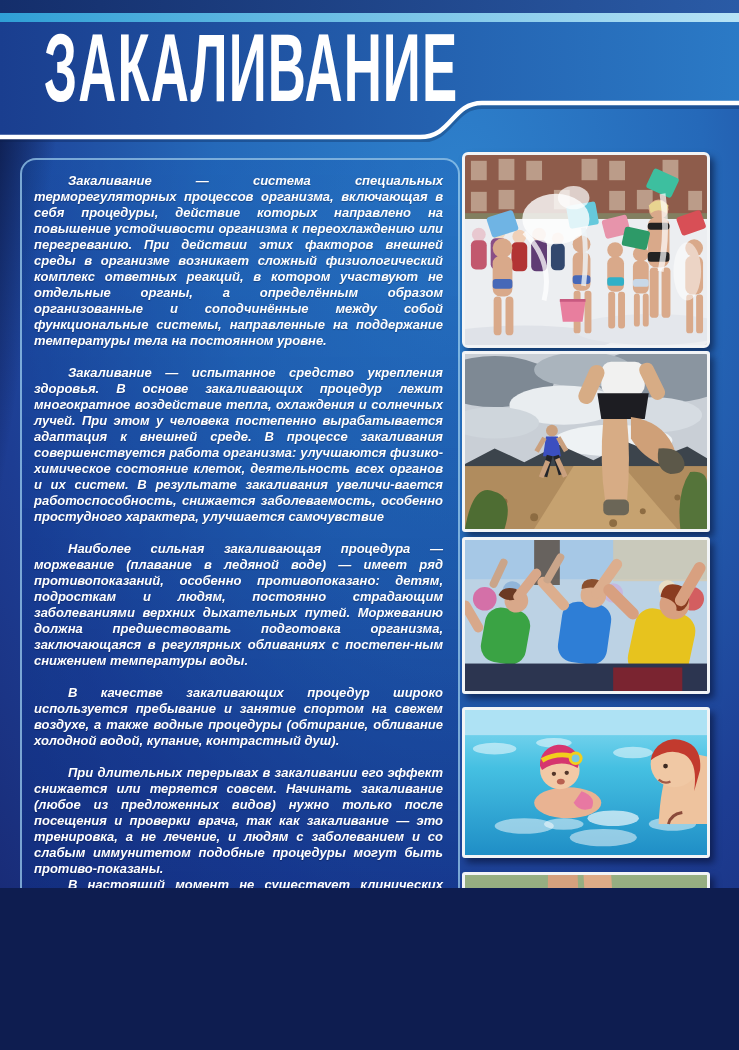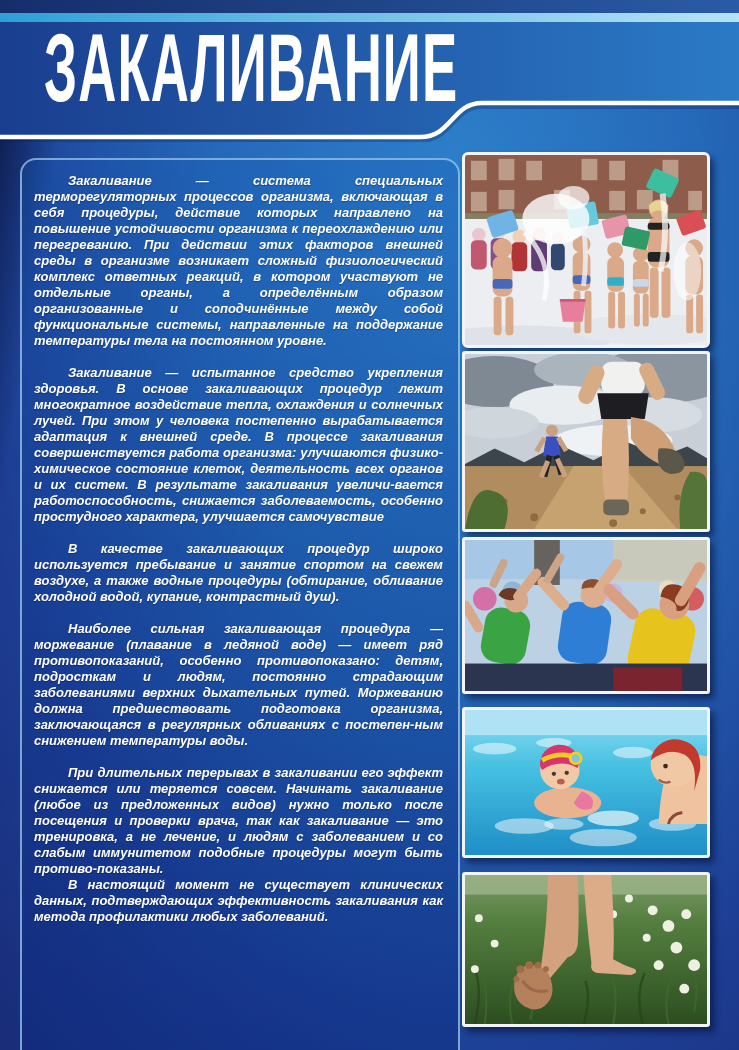--- a/index.html
+++ b/index.html
@@ -1,16 +1,16 @@
 <!DOCTYPE html>
 <html lang="ru"><head>
 <meta charset="utf-8">
 <style>
   html,body{margin:0;padding:0;background:#0e1d50;}
-  .page{position:relative;width:739px;height:1050px;overflow:hidden;margin:0 auto;
+  .page{position:relative;width:739px;height:888px;overflow:hidden;margin:0 auto;
     background:
       linear-gradient(99deg, rgba(6,14,46,.85) 0%, rgba(6,14,46,0) 9%),
       radial-gradient(ellipse at 62% 22%, #2e81cc 0%, #2569b9 38%, #1d3d93 74%, #192c78 100%);
     font-family:"Liberation Sans", sans-serif;}
   
   .banner{position:absolute;top:0;left:0;width:739px;height:142px;}
   .banner svg{display:block;}
   .title{position:absolute;top:20px;left:44px;margin:0;color:#ffffff;
     font:700 96px/96px "Liberation Sans", sans-serif;letter-spacing:2px;
     transform:scaleX(.55);transform-origin:0 0;white-space:nowrap;}
@@ -59,22 +59,22 @@
       <rect y="13" width="739" height="9" fill="url(#sgrad2)"></rect>
       <path d="M739 106 H482 C452 106 452 140 420 140 H0" fill="none" stroke="#0b1e4a" stroke-width="6" opacity=".3"></path>
       <path d="M739 103 H482 C452 103 452 137 420 137 H0" fill="none" stroke="#ffffff" stroke-width="4.5"></path>
     </svg>
     <h1 class="title">ЗАКАЛИВАНИЕ</h1>
   </header>
 
   <section class="panel">
     <p class="sp">Закаливание — система специальных терморегуляторных процессов организма, включающая в себя процедуры, действие которых направлено на повышение устойчивости организма к переохлаждению или перегреванию. При действии этих факторов внешней среды в организме возникает сложный физиологический комплекс ответных реакций, в котором участвуют не отдельные органы, а определённым образом организованные и соподчинённые между собой функциональные системы, направленные на поддержание температуры тела на постоянном уровне.</p>
     <p class="sp">Закаливание — испытанное средство укрепления здоровья. В основе закаливающих процедур лежит многократное воздействие тепла, охлаждения и солнечных лучей. При этом у человека постепенно вырабатывается адаптация к внешней среде. В процессе закаливания совершенствуется работа организма: улучшаются физико-химическое состояние клеток, деятельность всех органов и их систем. В результате закаливания увеличи-вается работоспособность, снижается заболеваемость, особенно простудного характера, улучшается самочувствие</p>
+    <p class="sp">Наиболее сильная закаливающая процедура — моржевание (плавание в ледяной воде) — имеет ряд противопоказаний, особенно противопоказано: детям, подросткам и людям, постоянно страдающим заболеваниями верхних дыхательных путей. Моржеванию должна предшествовать подготовка организма, заключающаяся в регулярных обливаниях с постепен-ным снижением температуры воды.</p>
     <p class="sp">В качестве закаливающих процедур широко используется пребывание и занятие спортом на свежем воздухе, а также водные процедуры (обтирание, обливание холодной водой, купание, контрастный душ).</p>
-    <p class="sp">Наиболее сильная закаливающая процедура — моржевание (плавание в ледяной воде) — имеет ряд противопоказаний, особенно противопоказано: детям, подросткам и людям, постоянно страдающим заболеваниями верхних дыхательных путей. Моржеванию должна предшествовать подготовка организма, заключающаяся в регулярных обливаниях с постепен-ным снижением температуры воды.</p>
     <p>При длительных перерывах в закаливании его эффект снижается или теряется совсем. Начинать закаливание (любое из предложенных видов) нужно только после посещения и проверки врача, так как закаливание — это тренировка, а не лечение, и людям с заболеванием и со слабым иммунитетом подобные процедуры могут быть противо-показаны.</p>
     <p>В настоящий момент не существует клинических данных, подтверждающих эффективность закаливания как метода профилактики любых заболеваний.</p>
 
   </section>
 
   <aside>
 
     <figure class="photo" id="ph1">
       <svg viewBox="0 0 245 196" preserveAspectRatio="none">
         <rect width="245" height="196" fill="#e8e7ea"></rect>

